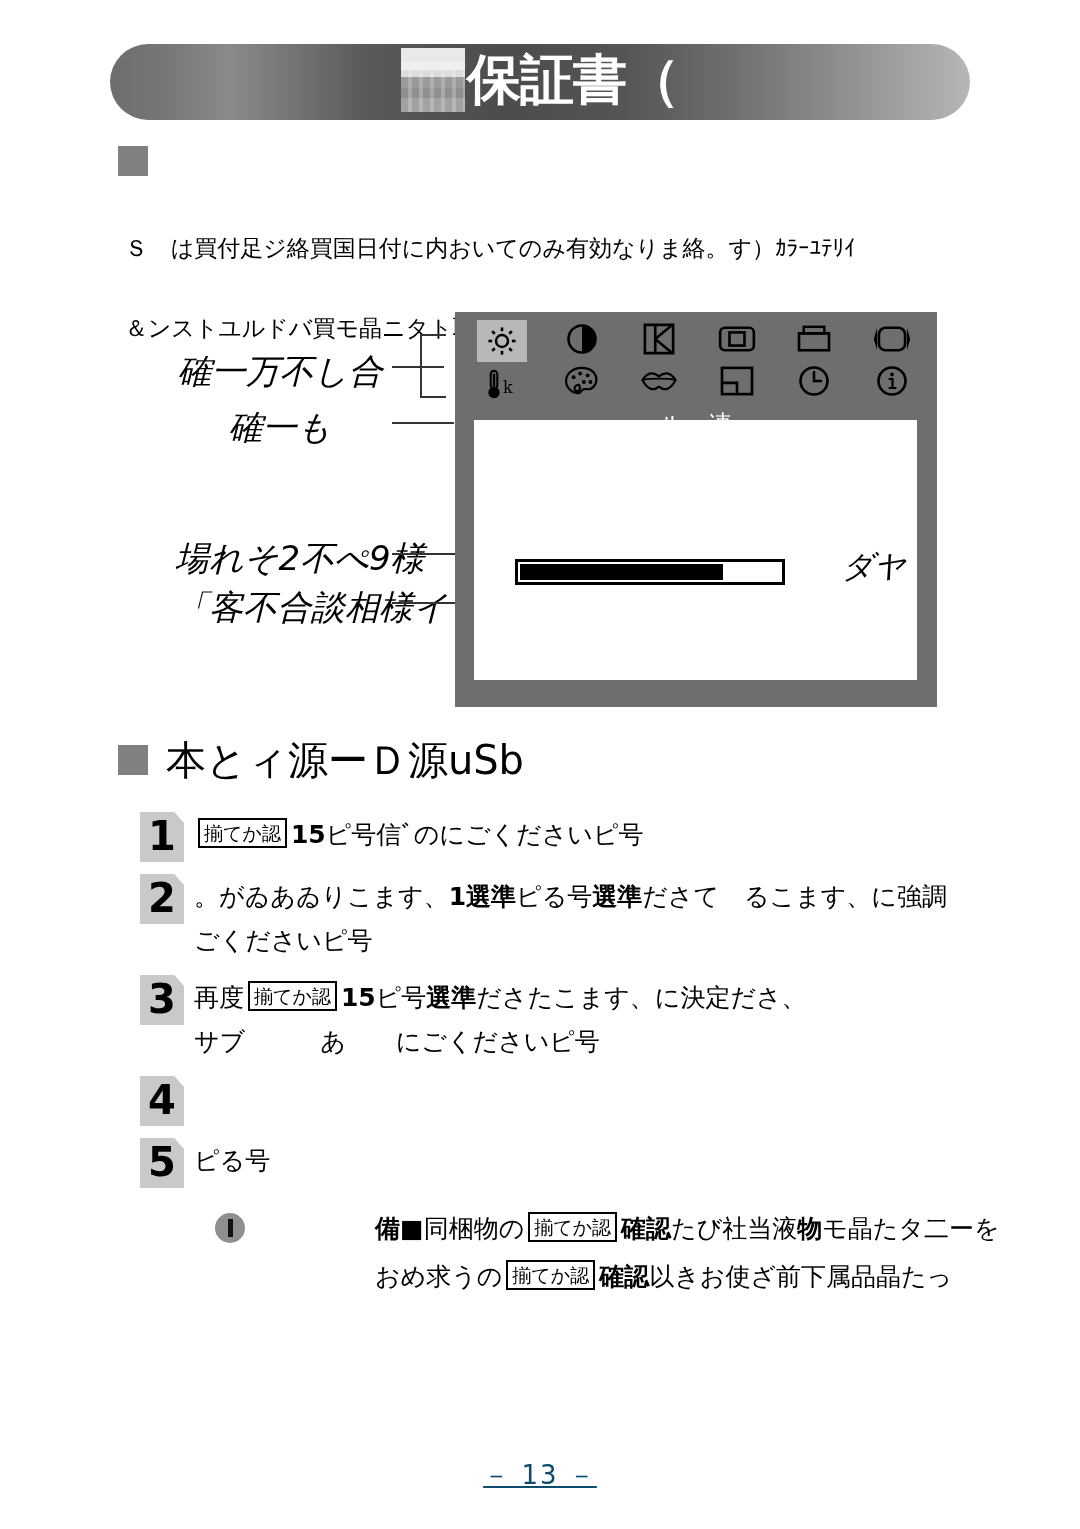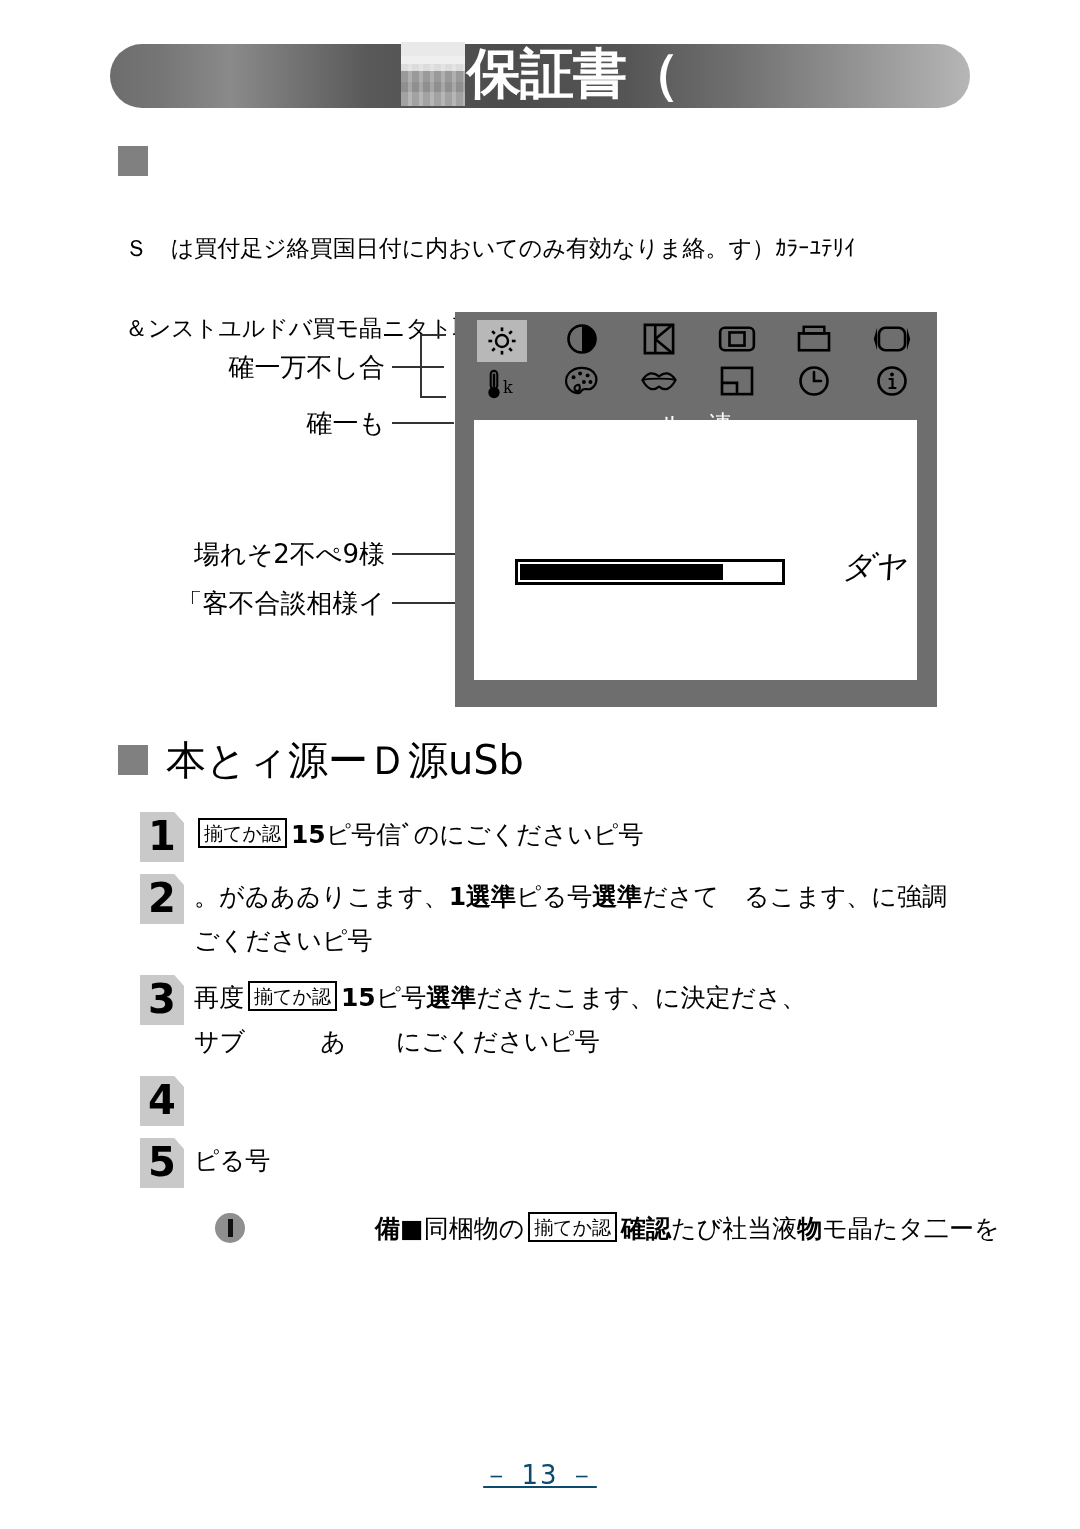--- a/index.html
+++ b/index.html
@@ -15,21 +15,21 @@
     color: #000000;
     overflow: hidden;
   }
 
   
   .banner {
     position: absolute;
     left: 110px;
     top: 44px;
     width: 860px;
-    height: 64px;
+    height: 76px;
     border-radius: 38px;
     background: linear-gradient(to right,
         #6d6d6d 0%, #767676 6%, #8a8a8a 14%,
         #595959 30%, #4c4c4c 46%, #555555 60%,
         #6e6e6e 72%, #8c8c8c 84%, #a6a6a6 94%, #b6b6b6 100%);
     display: flex;
     align-items: center;
     justify-content: center;
   }
   .banner-inner {
@@ -179,24 +179,25 @@
     top: 126px;
     font-size: 31px;
     font-style: italic;
     font-family: "DejaVu Serif", serif;
     white-space: nowrap;
   }
 
   
   .callout {
     position: absolute;
-    font-size: 26px;
+    font-size: 34px;
     line-height: 1;
     white-space: nowrap;
-    text-align: right;
+    text-align: center;
+    font-style: italic;
   }
   #callout1 { left: 175px; top: 354px; width: 210px; }
   #callout2 { left: 175px; top: 410px; width: 210px; }
   #callout3 { left: 175px; top: 541px; width: 210px; }
   #callout4 { left: 175px; top: 590px; width: 210px; }
 
   .lead { position: absolute; background: #333333; }
 
   
   .steps {
@@ -511,16 +512,17 @@
       <div class="step-body">
         <span class="ln"><span>ピる号</span></span>
       </div>
     </div>
   </div>
 
 <div class="note">
   <div class="note-icon"></div>
   <div class="note-body" id="note-body">
       <span class="ln"><span class="b">備■</span><span>同梱物の</span><span class="keycap">揃てか認</span><span class="b">確認</span><span>たび社当液</span><span class="b">物</span><span>モ晶たタ二ーを</span></span>
+      <span class="ln"><span>おめ求うの</span><span class="keycap">揃てか認</span><span class="b">確認</span><span>以きお使ざ前下属品晶たっ</span></span>
     </div>
 </div>
 
 <div class="page-num">－ 13 －</div>
 
 </body></html>

